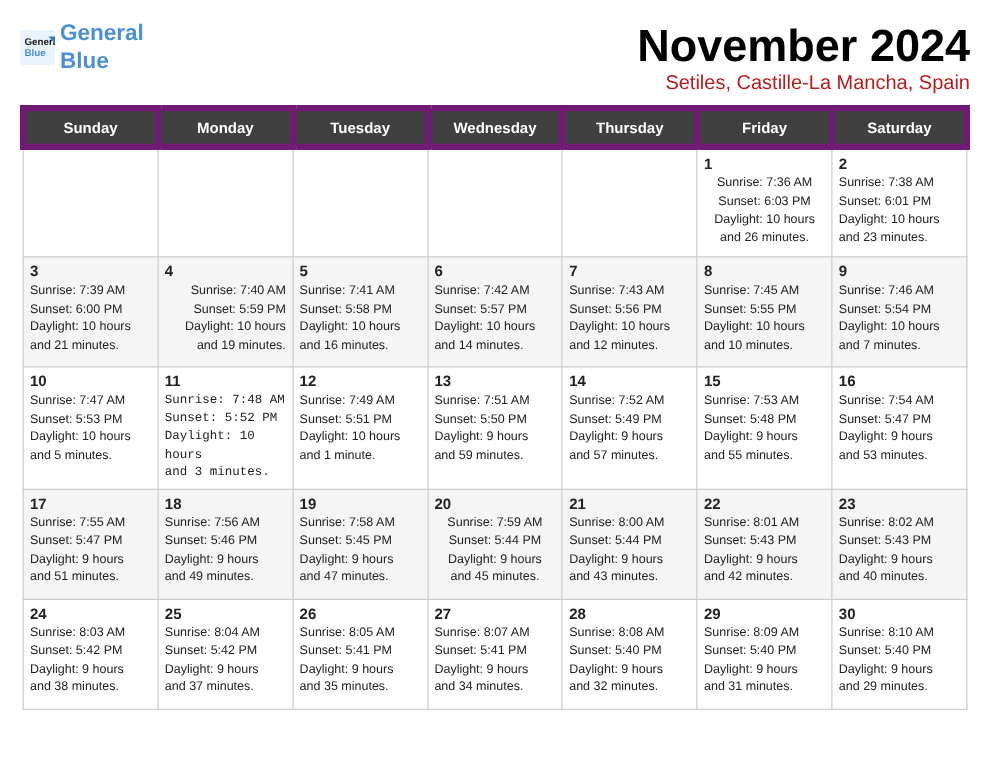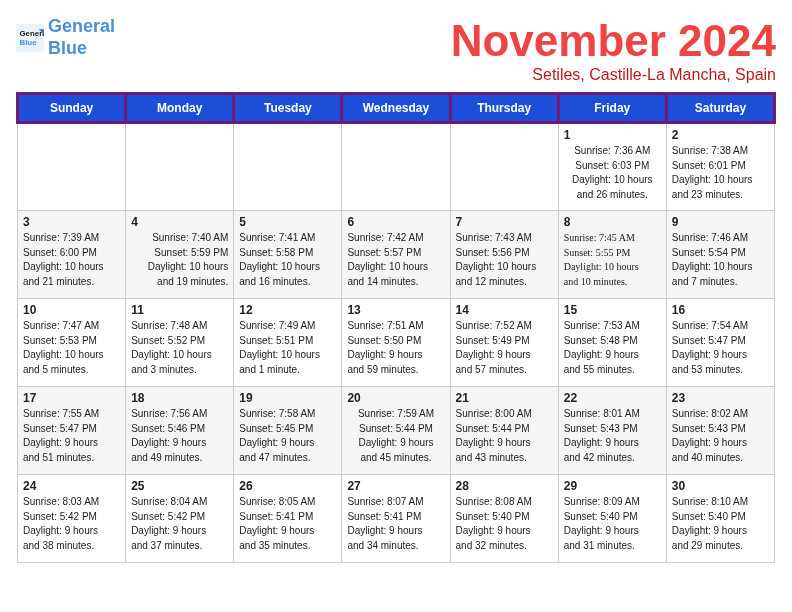--- a/index.html
+++ b/index.html
@@ -31,41 +31,41 @@
       color: #4a90d9;
     }
     .logo-icon {
       width: 28px;
       height: 28px;
     }
     .title-area {
       text-align: right;
     }
     .month-title {
-      font-size: 44px;
+      font-size: 36px;
       font-weight: bold;
-      color: #ef4444;
+      color: #000000;
     }
     .location-title {
       font-size: 16px;
       color: #b91c1c;
     }
     .calendar-table {
       width: 100%;
       border-collapse: collapse;
       table-layout: fixed;
     }
     .calendar-table th {
-      background: #1d4ed8;
+      background: #404040;
       color: #fff;
       font-size: 12px;
       font-weight: bold;
       padding: 6px 4px;
       text-align: center;
-      border: 3px solid #701a75;
+      border: 5px solid #701a75;
     }
     .calendar-table td {
       vertical-align: top;
       border: 1px solid #ccc;
       padding: 4px 5px;
       font-size: 10.5px;
       color: #222;
       height: 88px;
       background: #fff;
     }
@@ -177,21 +177,21 @@
           </td>
           <td>
             <span class="day-number">7</span>
             <div class="day-info" style="white-space: pre-line;">Sunrise: 7:43 AM
 Sunset: 5:56 PM
 Daylight: 10 hours
 and 12 minutes.</div>
           </td>
           <td>
             <span class="day-number">8</span>
-            <div class="day-info" style="white-space: pre-line; font-family: Liberation Serif, serif;">Sunrise: 7:45 AM
+            <div class="day-info" style="white-space: pre-line;">Sunrise: 7:45 AM
 Sunset: 5:55 PM
 Daylight: 10 hours
 and 10 minutes.</div>
           </td>
           <td>
             <span class="day-number">9</span>
             <div class="day-info" style="white-space: pre-line;">Sunrise: 7:46 AM
 Sunset: 5:54 PM
 Daylight: 10 hours
 and 7 minutes.</div>
@@ -200,21 +200,21 @@
         <tr>
           <td>
             <span class="day-number">10</span>
             <div class="day-info" style="white-space: pre-line;">Sunrise: 7:47 AM
 Sunset: 5:53 PM
 Daylight: 10 hours
 and 5 minutes.</div>
           </td>
           <td>
             <span class="day-number">11</span>
-            <div class="day-info" style="white-space: pre-line;">Sunrise: 7:48 AM
+            <div class="day-info" style="white-space: pre-line; font-family: Liberation Mono, monospace;">Sunrise: 7:48 AM
 Sunset: 5:52 PM
 Daylight: 10 hours
 and 3 minutes.</div>
           </td>
           <td>
             <span class="day-number">12</span>
             <div class="day-info" style="white-space: pre-line;">Sunrise: 7:49 AM
 Sunset: 5:51 PM
 Daylight: 10 hours
 and 1 minute.</div>

